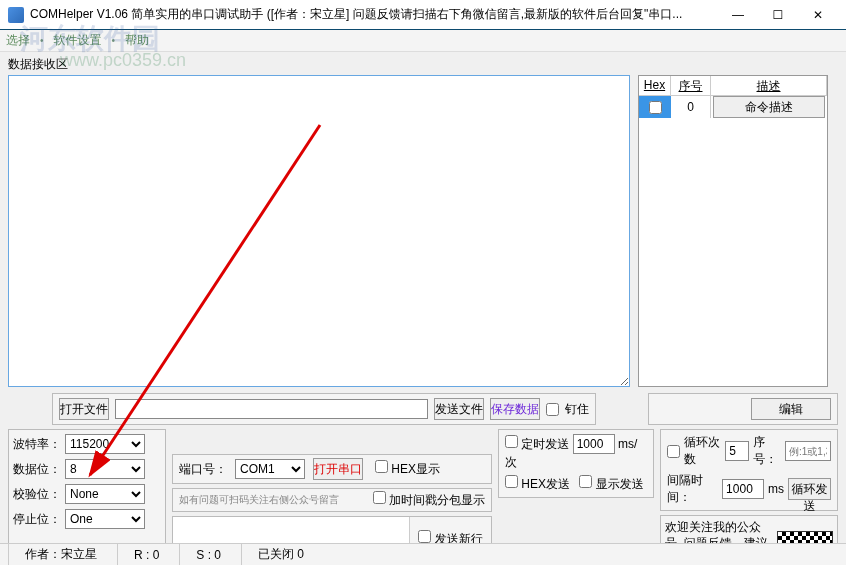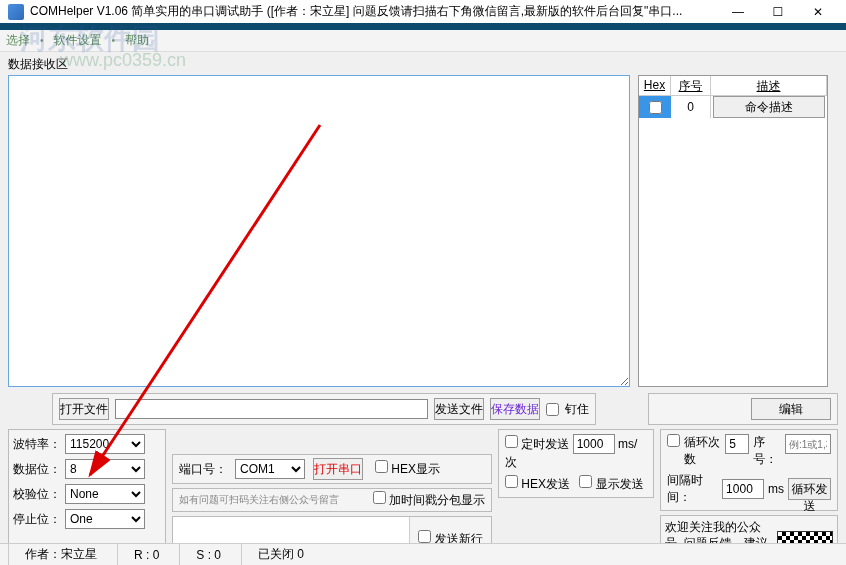--- a/index.html
+++ b/index.html
@@ -1,17 +1,17 @@
 <!DOCTYPE html>
 <html><head>
 <meta charset="utf-8">
 <style>
 * { box-sizing: border-box; margin: 0; padding: 0; font-family: "Microsoft YaHei", SimSun, sans-serif; font-size: 12px; }
 body { background: #f0f0f0; width: 846px; height: 565px; overflow: hidden; position: relative; }
-.titlebar { height: 30px; background: #fff; border-bottom: 7px solid #0c4a6e; display: flex; align-items: center; padding: 0 8px; position: relative; }
+.titlebar { height: 30px; background: #fff; border-bottom: 1px solid #0c4a6e; display: flex; align-items: center; padding: 0 8px; position: relative; }
 .titlebar .icon { width: 16px; height: 16px; background: linear-gradient(135deg,#4a90e2,#2e6bb8); border-radius: 2px; margin-right: 6px; }
 .titlebar .title { flex: 1; white-space: nowrap; overflow: hidden; }
 .titlebar .winbtns { display: flex; gap: 0; }
 .titlebar .winbtn { width: 40px; height: 28px; display: flex; align-items: center; justify-content: center; }
 .menubar { height: 22px; background: #f4f4f4; display: flex; align-items: center; padding: 0 6px; gap: 10px; border-bottom: 1px solid #ddd; }
 .menubar span { color: #5a8a5a; }
 .menubar .dot { color: #7a9a7a; font-size: 10px; }
 .content { padding: 4px 8px 0 8px; }
 .rx-label { margin-bottom: 2px; }
 .row1 { display: flex; gap: 8px; }
@@ -154,21 +154,21 @@
 
     <div class="timing-col">
       <div class="timing-box">
         <label><input type="checkbox" style=""> <span>定时发送</span> <input type="text" style="width: 42px;" value="1000"> <span>ms/次</span></label>
         <label><input type="checkbox" style=""> <span>HEX发送</span> <input type="checkbox" style="margin-left: 6px;"> <span>显示发送</span></label>
       </div>
     </div>
 
     <div class="loop-col">
       <div class="loop-box">
-        <div style="display:flex; align-items:flex-start; gap:4px;">
+        <div style="display:flex; align-items:center; gap:4px;">
           <input type="checkbox" style="">
           <span>循环次数</span>
           <input type="text" style="width: 24px;" value="5">
           <span>序号：</span>
           <input type="text" style="width: 46px;" class="tiny" placeholder="例:1或1,3,5分序">
         </div>
         <div style="display:flex; align-items:center; gap:4px;">
           <span>间隔时间：</span>
           <input type="text" style="width: 42px;" value="1000">
           <span>ms</span>

